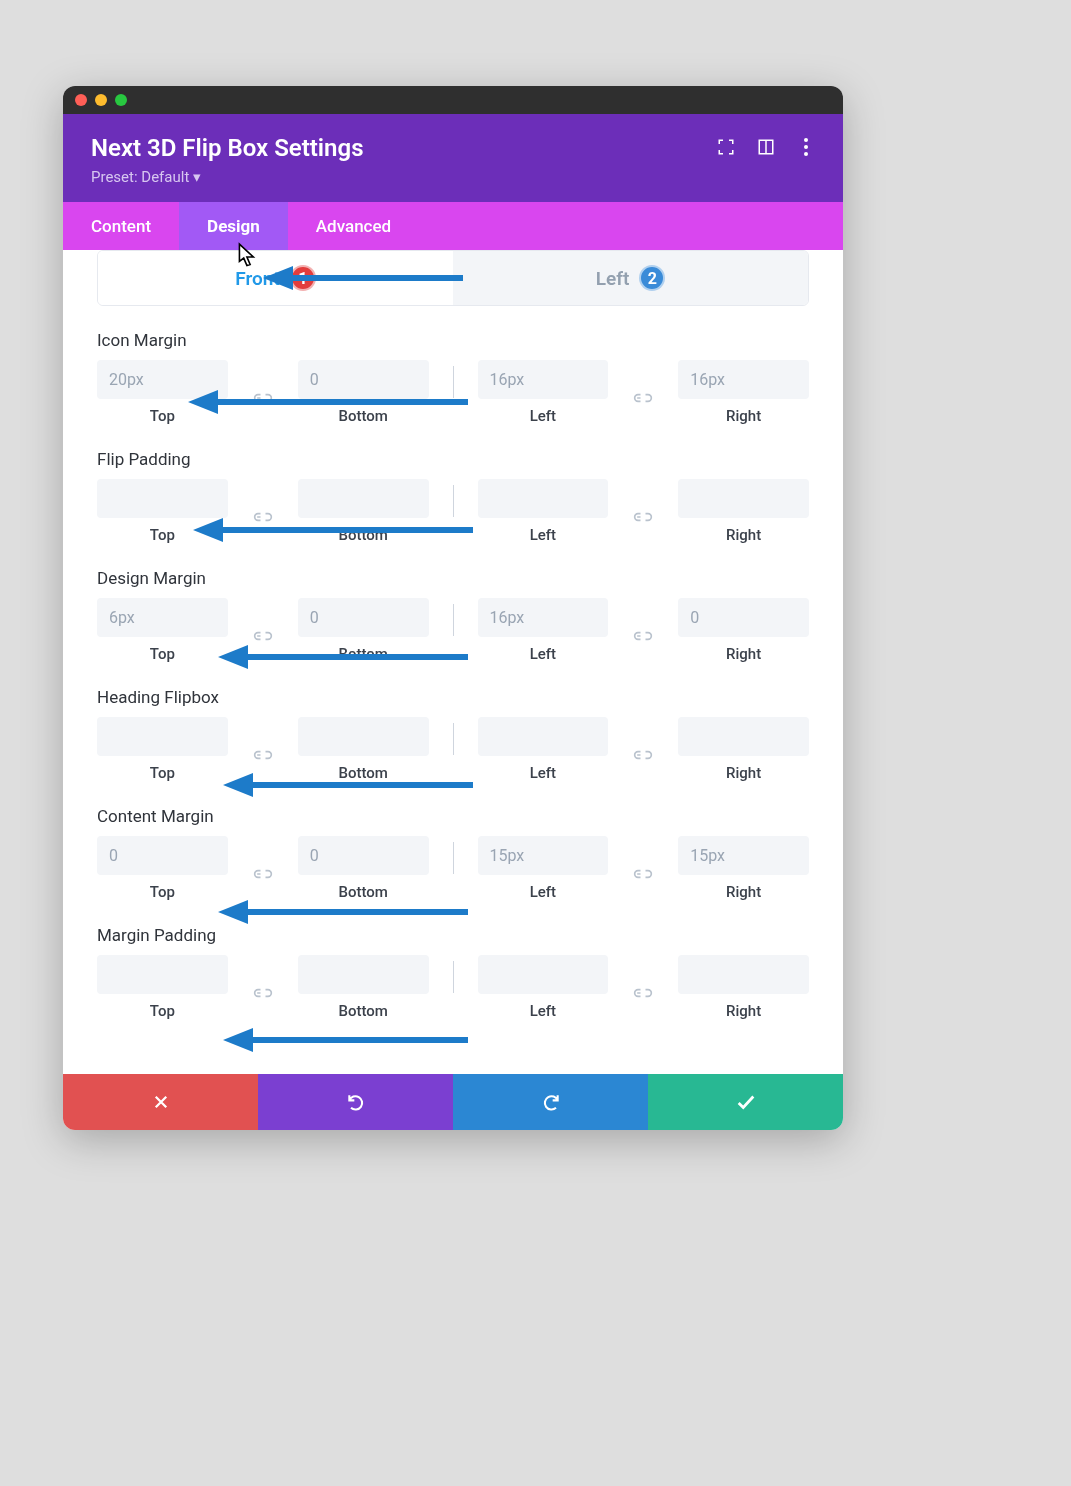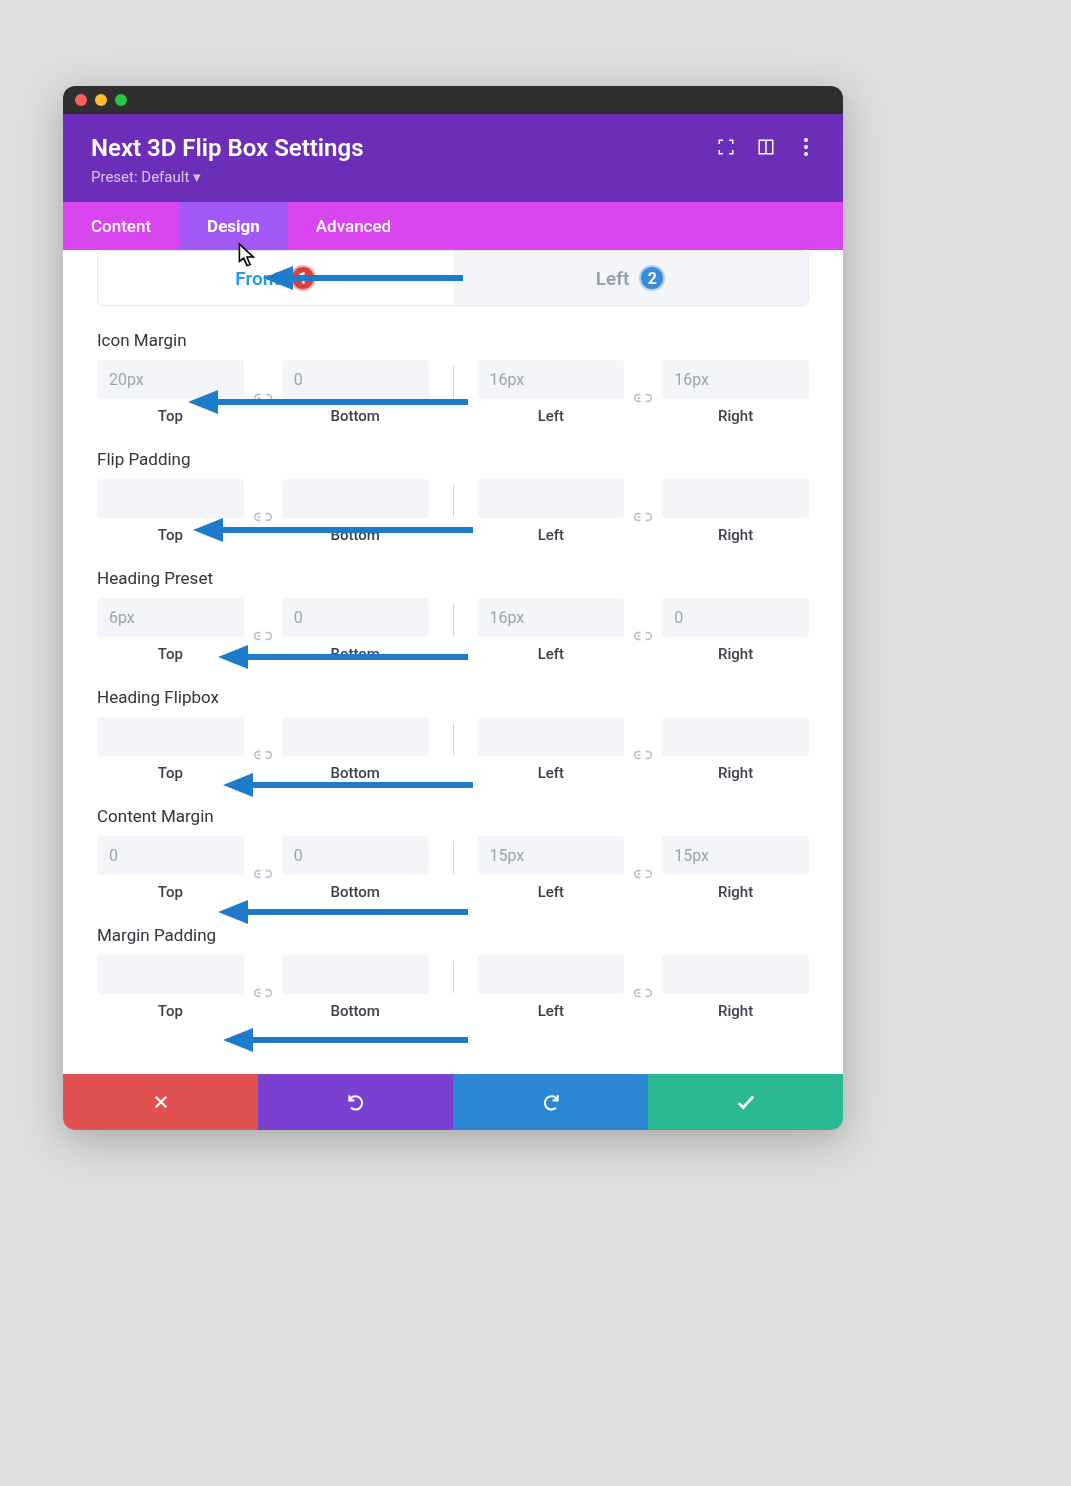--- a/index.html
+++ b/index.html
@@ -29,21 +29,21 @@
 .subtabs { display: flex; border: 1px solid #e6e9ef; border-radius: 6px; overflow: hidden; margin-bottom: 24px; }
 .subtab { flex: 1; text-align: center; padding: 14px 0; font-size: 19px; font-weight: 600; display: flex; align-items: center; justify-content: center; gap: 10px; }
 .subtab.active { color: #2199e8; background: #fff; }
 .subtab.inactive { color: #93a0af; background: #f3f5f8; }
 .badge { width: 26px; height: 26px; border-radius: 50%; color: #fff; display: flex; align-items: center; justify-content: center; font-size: 16px; font-weight: 700; border: 2px solid rgba(255,255,255,.6); }
 .badge-red { background: #e23d3d; }
 .badge-blue { background: #3a8bd8; }
 .field-group { margin-bottom: 24px; }
 .field-label { font-size: 17px; font-weight: 400; color: #30343b; margin-bottom: 10px; }
 .spacing-row { display: flex; align-items: flex-start; }
-.half { flex: 1; display: flex; gap: 0; position: relative; }
+.half { flex: 1; display: flex; gap: 16px; position: relative; }
 .inp { flex: 1; }
 .inp input { width: 100%; background: #f3f5f8; border: none; padding: 10px 12px; font-size: 16px; color: #333; border-radius: 4px; }
 .inp input::placeholder { color: #9aa5b3; }
 .caption { text-align: center; font-size: 15px; color: #3b414b; margin-top: 8px; font-weight: 500; }
 .link-icon { width: 38px; display: flex; align-items: center; justify-content: center; color: #b9c2cd; font-size: 14px; padding-top: 10px; }
 .divider { width: 1px; background: #cfd5de; margin: 6px 24px 0; align-self: stretch; height: 32px; }
 
 
 .arrow { position: absolute; height: 24px; pointer-events: none; }
 .arrow .line { position: absolute; top: 9px; height: 6px; background: #1d7bc9; left: 30px; right: 0; }
@@ -159,21 +159,21 @@
         <div class="link-icon">
                   <svg width="20" height="14" viewBox="0 0 24 14" stroke="#b9c2cd" stroke-width="2" fill="none">
                     <path d="M9 7H5a4 4 0 0 0 0 0M9 3H6a4 4 0 0 0 0 8h3M15 3h3a4 4 0 0 1 0 8h-3"></path>
                   </svg>
                 </div>
         <div class="inp"><input placeholder="" style=""><div class="caption">Right</div></div>
       </div>
     </div>
           </div>
           <div class="field-group">
-    <div class="field-label">Heading Preset</div>
+    <div class="field-label">Design Margin</div>
     <div class="spacing-row">
       <div class="half">
         <div class="inp"><input placeholder="6px" style=""><div class="caption">Top</div></div>
         <div class="link-icon">
                   <svg width="20" height="14" viewBox="0 0 24 14" stroke="#b9c2cd" stroke-width="2" fill="none">
                     <path d="M9 7H5a4 4 0 0 0 0 0M9 3H6a4 4 0 0 0 0 8h3M15 3h3a4 4 0 0 1 0 8h-3"></path>
                   </svg>
                 </div>
         <div class="inp"><input placeholder="0" style=""><div class="caption">Bottom</div></div>
       </div>

